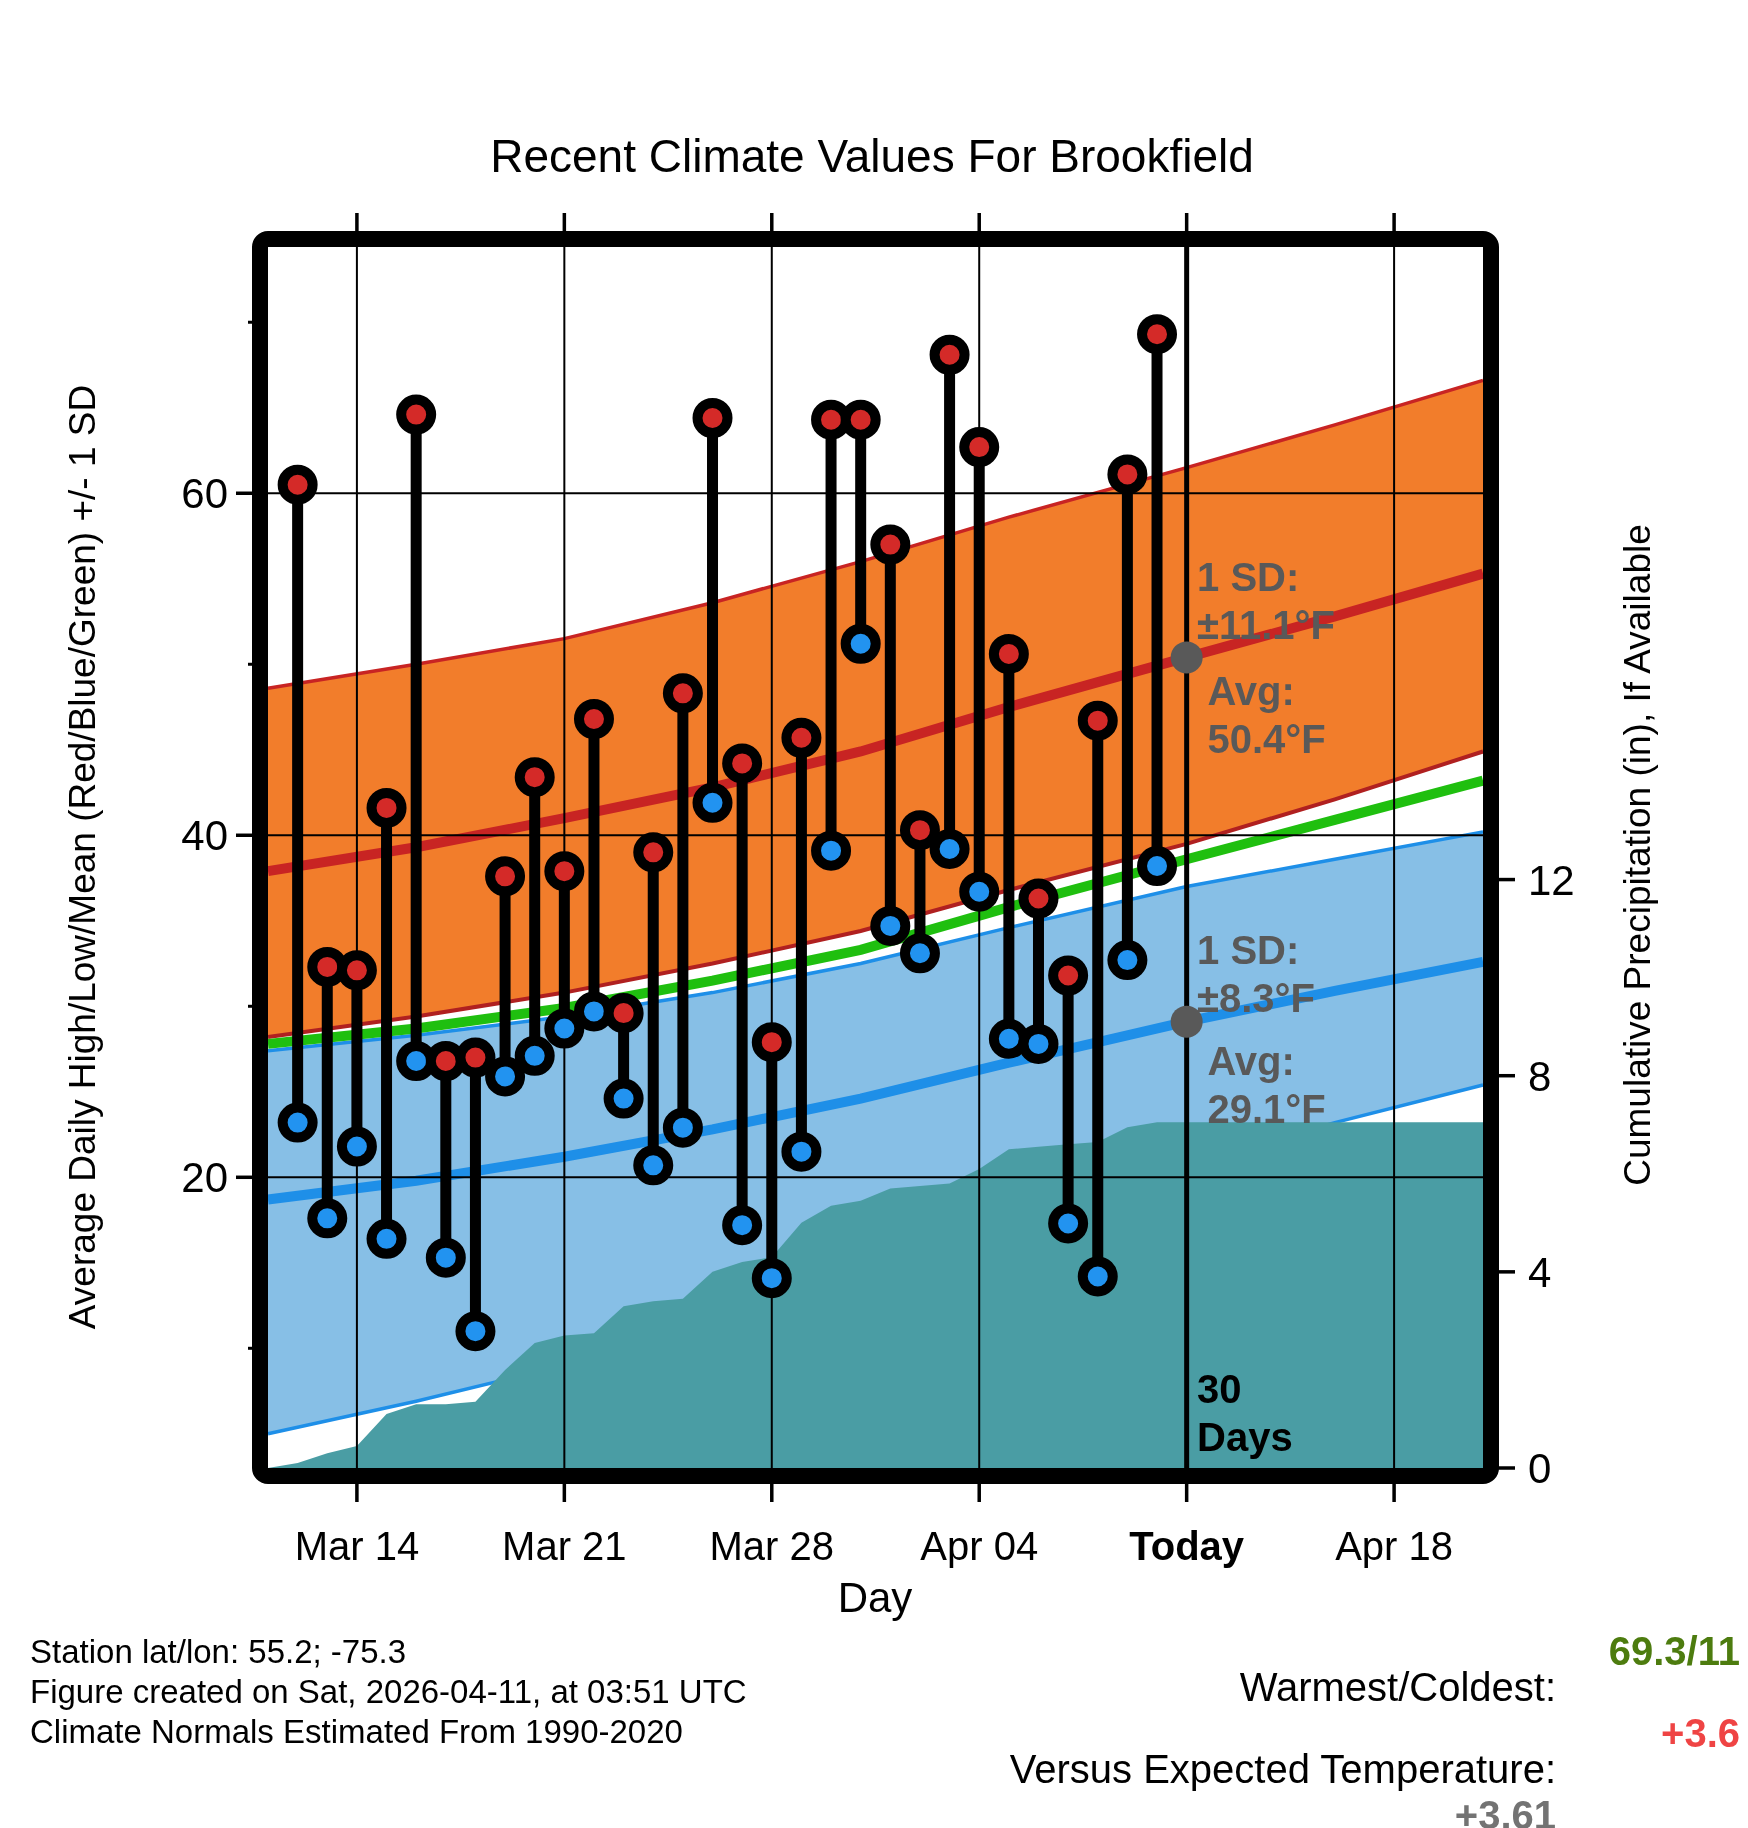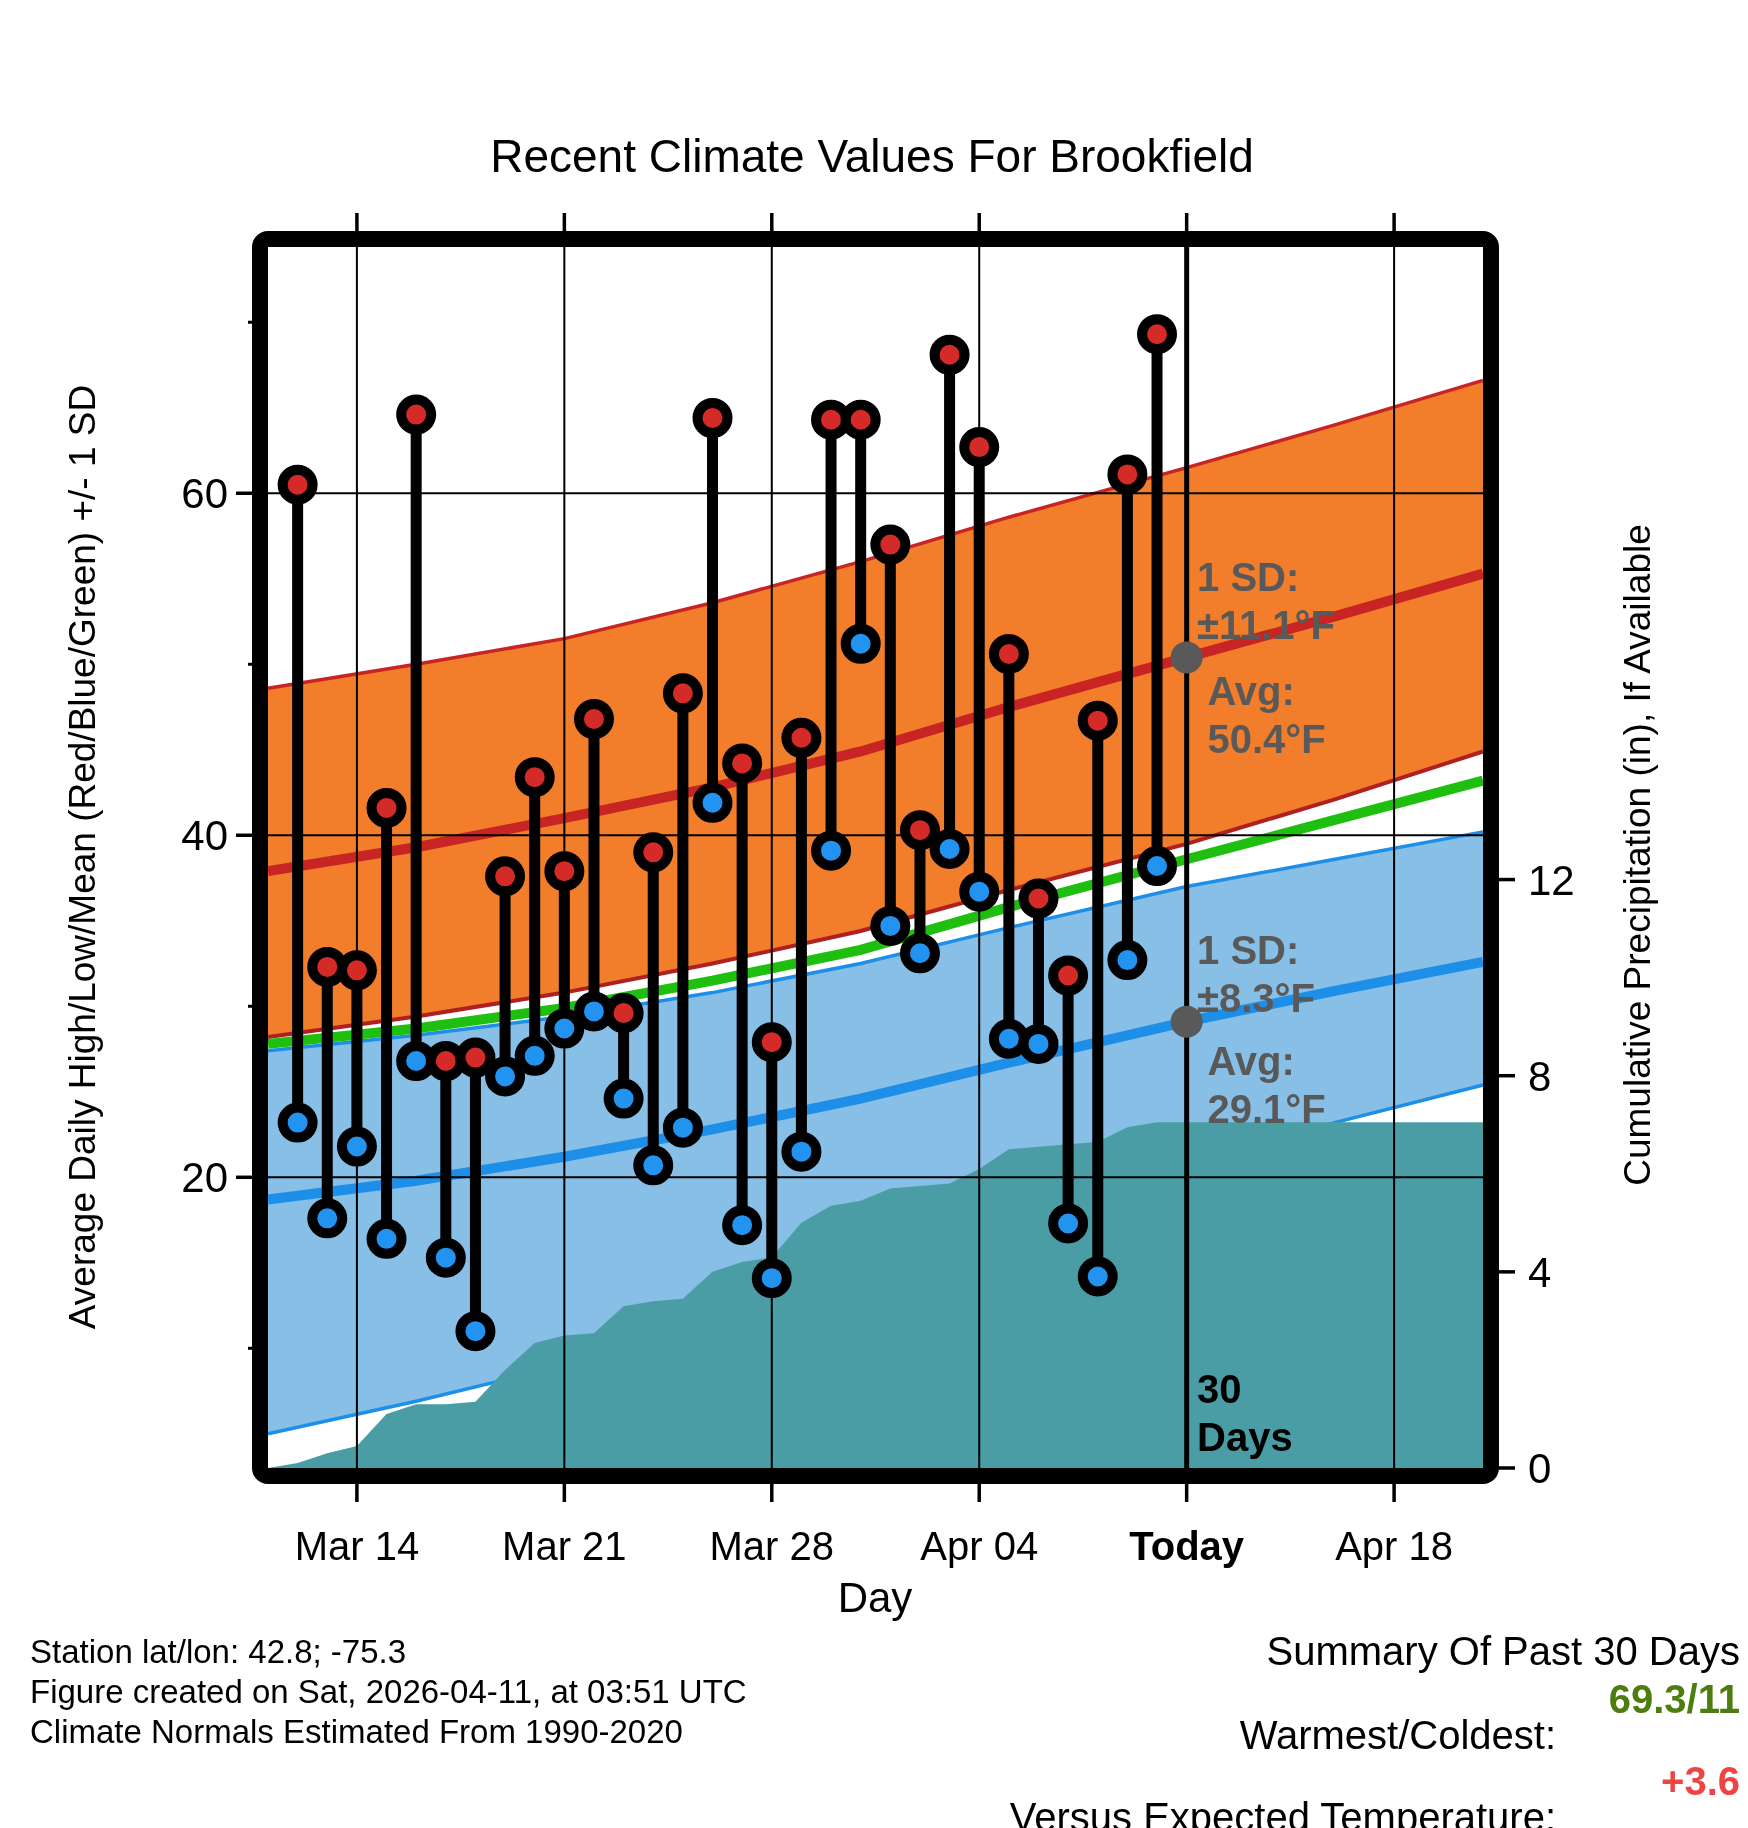--- a/index.html
+++ b/index.html
@@ -251,25 +251,24 @@
     <text x="1186.6585365853657" y="1560" font-size="40" text-anchor="middle" font-weight="bold" fill="#000">Today</text>
     <text x="1394.0975609756097" y="1560" font-size="40" text-anchor="middle" font-weight="normal" fill="#000">Apr 18</text>
     <rect x="260" y="239" width="1231" height="1237" rx="8" fill="none" stroke="#000" stroke-width="16"></rect>
     <text x="872" y="172" font-size="46" text-anchor="middle" font-weight="normal" fill="#000">Recent Climate Values For Brookfield</text>
     <text x="875" y="1612" font-size="42" text-anchor="middle" font-weight="normal" fill="#000">Day</text>
     <text x="95" y="857" font-size="37" text-anchor="middle" font-weight="normal" fill="#000" transform="rotate(-90 95 857)">Average Daily High/Low/Mean (Red/Blue/Green) +/- 1 SD</text>
     <text x="1650" y="855" font-size="37" text-anchor="middle" font-weight="normal" fill="#000" transform="rotate(-90 1650 855)">Cumulative Precipitation (in), If Available</text>
   </svg>
 
 <div class="footer-left">
-  <div>Station lat/lon: 42.8; -75.3</div>
+  <div>Station lat/lon: 55.2; -75.3</div>
   <div>Figure created on Sat, 2026-04-11, at 03:51 UTC</div>
   <div>Climate Normals Estimated From 1990-2020</div>
 </div>
 
 <div class="footer-right">
-  <div class="fr-title">Summary Of Past 30 Days</div>
   <div class="fr-label">Warmest/Coldest:</div>
   <div class="fr-value" style="color: #4d7c0f;">69.3/11</div>
   <div class="fr-label">Versus Expected Temperature:</div>
   <div class="fr-value" style="color: #ef4444;">+3.6</div>
   <div class="fr-value" style="color: #737373;">+3.61</div>
 </div>
 
 </body></html>

